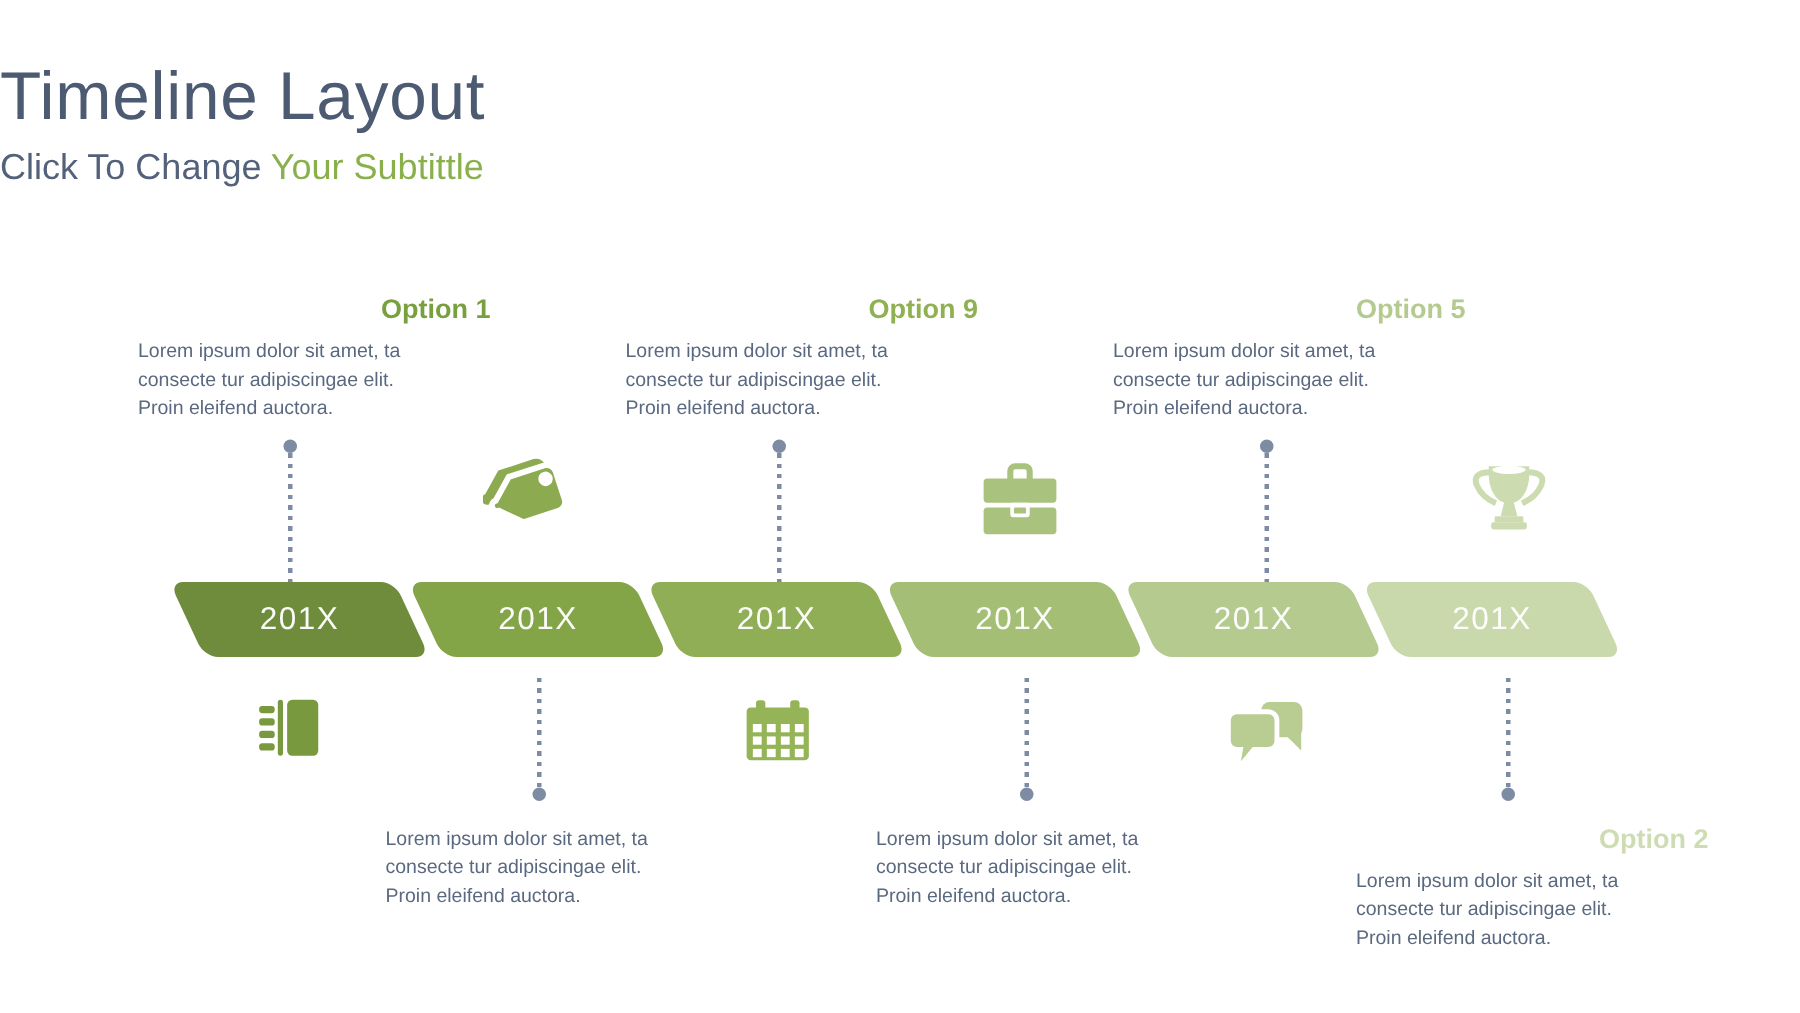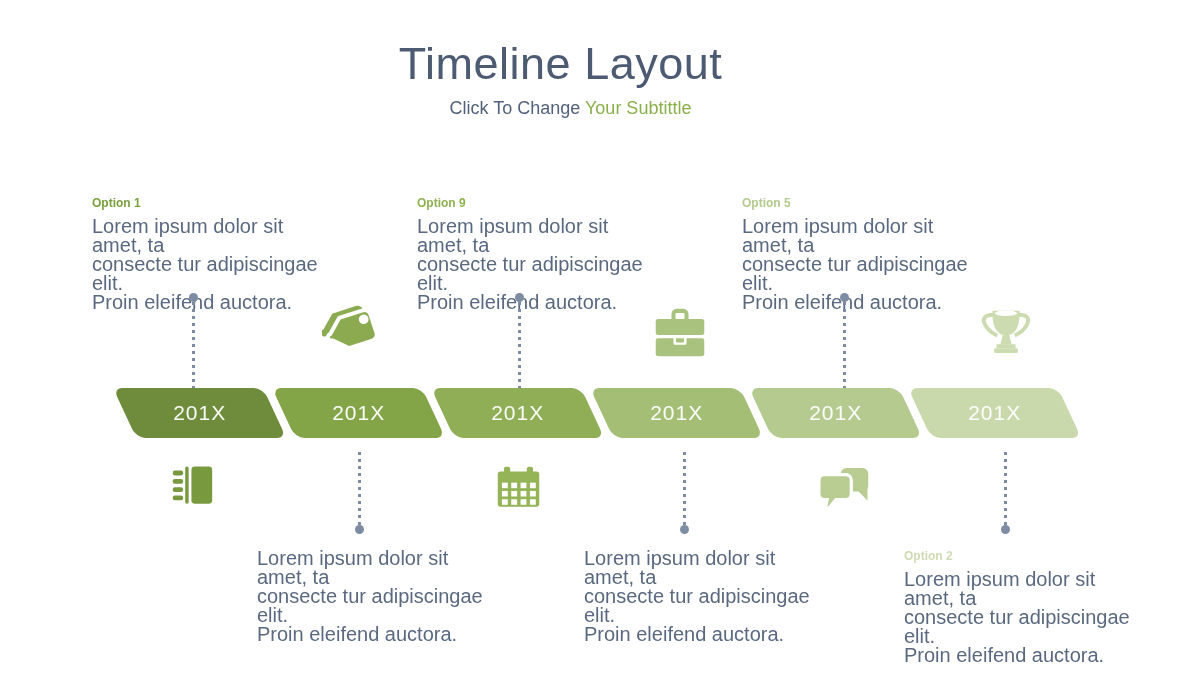--- a/index.html
+++ b/index.html
@@ -1,28 +1,28 @@
 <!DOCTYPE html>
 <html><head>
 <meta charset="utf-8">
 <style>
   html,body{margin:0;padding:0;background:#ffffff;}
   .slide{position:relative;width:1200px;height:675px;background:#ffffff;overflow:hidden;
          font-family:"Liberation Sans", sans-serif;}
 
   
-  .hdr{position:absolute;left:18px;top:38px;width:1085px;text-align:center;}
+  .hdr{position:absolute;left:0;top:38px;width:1085px;}
   .hdr h1{margin:0;font-size:45px;font-weight:400;color:#4c5b72;letter-spacing:0.5px;}
-  .hdr .sub{margin:8px 0 0;font-size:18px;color:#53627a;padding-left:20px;}
+  .hdr .sub{margin:8px 0 0;font-size:24px;color:#53627a;}
   .hdr .sub .accent{color:#8ab04c;}
 
   
   .option{position:absolute;width:235px;}
-  .option h3{margin:0 0 7px;font-size:12px;font-weight:bold;}
-  .option p{margin:0;font-size:20px;line-height:19px;color:#5a6980;white-space:pre-line;}
+  .option h3{margin:0 0 7px;font-size:18px;font-weight:bold;text-align:right;}
+  .option p{margin:0;font-size:13px;line-height:19px;color:#5a6980;white-space:pre-line;}
   #opt1{left:92px;top:196px}  #opt3{left:417px;top:196px}  #opt5{left:742px;top:196px}
   #opt2{left:257px;top:549px} #opt4{left:584px;top:549px} #opt6{left:904px;top:549px}
   .c1{color:#79a03f}.c2{color:#7ca342}.c3{color:#8fb152}
   .c4{color:#a1bd6b}.c5{color:#b5ca8e}.c6{color:#cedcb3}
 
   
   .connector{position:absolute;width:10px;display:flex;flex-direction:column;align-items:center;}
   .connector .dot{width:9px;height:9px;border-radius:50%;background:#7e8ca3;flex:0 0 auto;}
   .connector .dline{width:3px;flex:1;
       background-image:repeating-linear-gradient(to bottom,#7e8ca3 0 3px,transparent 3px 7px);}

